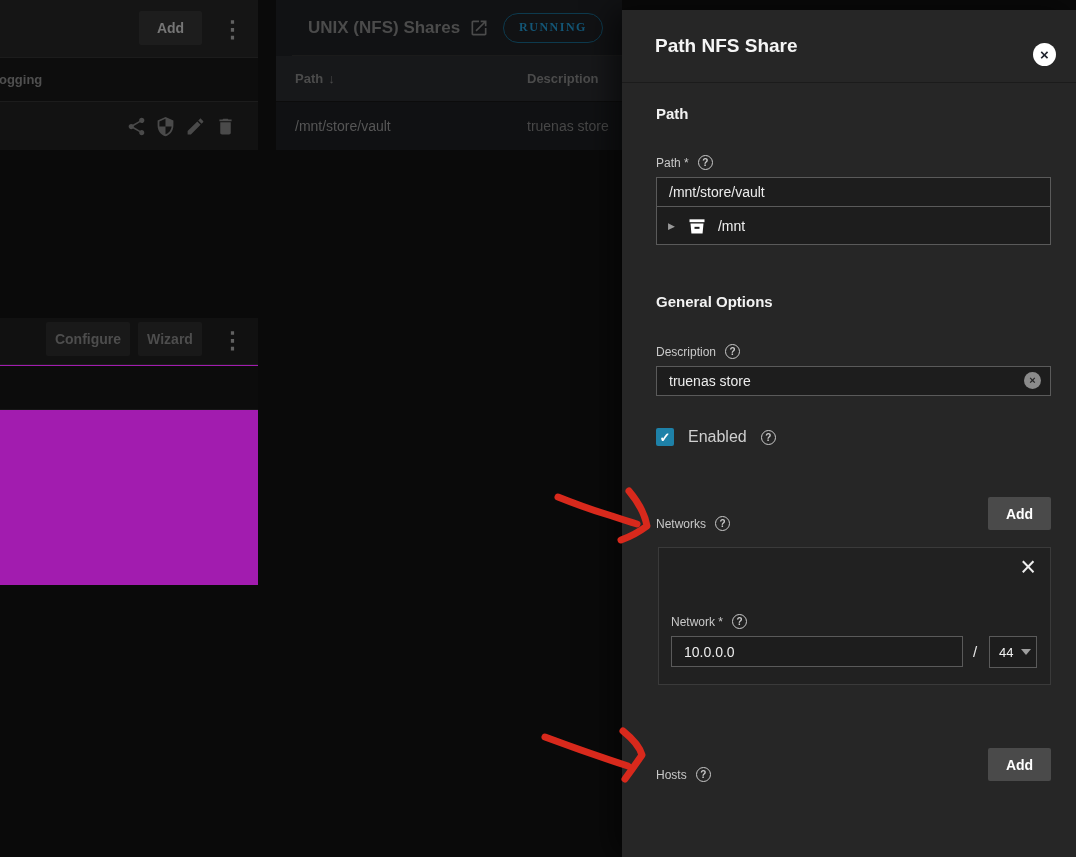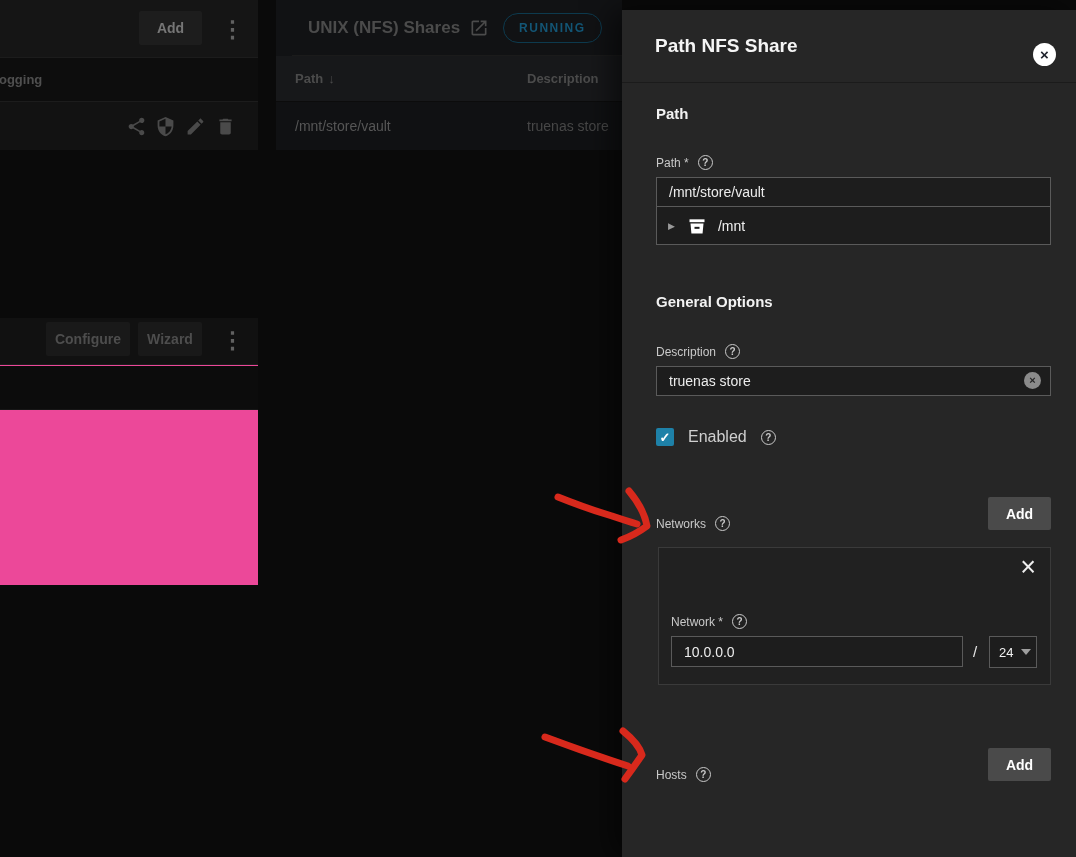--- a/index.html
+++ b/index.html
@@ -22,36 +22,36 @@
   }
   #lc1-add { left:139px; top:11px; width:63px; height:34px; }
   .kebab { position:absolute; color:#616161; font-size:23px; font-weight:bold; line-height:32px; text-align:center; width:16px; cursor:pointer; }
   #lc1-kebab { left:221px; top:13px; }
   #lc1-header-row { position:absolute; left:0; top:58px; width:100%; height:44px; background:#0d0d0d; border-bottom:1px solid #1c1c1c; }
   #lc1-col-header { position:absolute; left:-9px; top:0; line-height:44px; color:#4f4f4f; font-weight:bold; font-size:13px; }
   #lc1-icon-row { position:absolute; left:0; top:102px; width:100%; height:48px; background:#121212; }
   .row-icon { position:absolute; top:14px; width:21px; height:21px; cursor:pointer; }
   .row-icon svg { width:21px; height:21px; fill:#4a4a4a; }
 
-  #left-card2 { left:0; top:318px; width:258px; height:267px; background:#ec4899; }
+  #left-card2 { left:0; top:318px; width:258px; height:267px; background:#a21caf; }
   #lc2-toolbar { position:absolute; left:0; top:0; width:100%; height:47px; background:#111111; border-bottom:1px solid #1c1c1c; }
   #lc2-configure { left:46px; top:4px; width:84px; height:34px; background:#191919; color:#4d4d4d; }
   #lc2-wizard { left:138px; top:4px; width:64px; height:34px; background:#191919; color:#4d4d4d; }
   #lc2-kebab { left:221px; top:6px; }
   #lc2-dark-row { position:absolute; left:0; top:48px; width:100%; height:44px; background:#0c0c0c; border-bottom:1px solid #161616; }
 
   #mid-card { left:276px; top:140; width:346px; height:150px; background:#111214; }
   #mc-header { position:absolute; left:16px; top:0; width:100%; height:56px; display:flex; align-items:center; padding-left:16px; border-bottom:1px solid #1b1b1b; background:#111214; }
   #mc-title { color:#4b4b4b; font-weight:bold; font-size:17px; white-space:nowrap; }
   #mc-extlink { margin-left:9px; width:20px; height:20px; cursor:pointer; }
   #mc-extlink svg { width:20px; height:20px; fill:#4b4b4b; }
   #mc-running {
     margin-left:14px; padding:0 15px; height:30px; display:flex; align-items:center;
     border:1px solid #0d3a4e; border-radius:15px; color:#135676;
-    font-weight:bold; font-size:12px; letter-spacing:1.5px; cursor:pointer;
+    font-weight:bold; font-size:12px; letter-spacing:1.5px; cursor:pointer;font-family:Liberation Serif, serif;
   }
   #mc-thead { position:absolute; left:0; top:56px; width:100%; height:46px; background:#17181a; border-bottom:1px solid #0c0c0c; }
   .mc-th { position:absolute; top:0; line-height:46px; color:#4b4b4b; font-weight:bold; font-size:13px; }
   .sort-icon { font-weight:normal; margin-left:5px; }
   .sort-icon::after { content:"\2193"; }
   #mc-row { position:absolute; left:0; top:102px; width:100%; height:48px; background:#101113; cursor:pointer; }
   .mc-td { position:absolute; top:0; line-height:48px; font-size:14px; }
 
   
   #panel {
@@ -255,21 +255,21 @@
 
   <div id="networks-card">
     <span id="networks-card-close">×</span>
     <div class="field-label-row" id="network-label-row">
       <span>Network *</span>
       <span class="help-icon"></span>
     </div>
     <input id="network-input" class="tn-input" type="text" value="10.0.0.0" style="">
     <span id="prefix-slash">/</span>
     <div id="prefix-select">
-      <span id="prefix-value">24</span>
+      <span id="prefix-value">44</span>
       <span class="select-caret"></span>
     </div>
   </div>
 
   <div class="field-label-row" id="hosts-label-row">
     <span>Hosts</span>
     <span class="help-icon"></span>
   </div>
   <button class="add-btn" id="hosts-add">Add</button>
 

